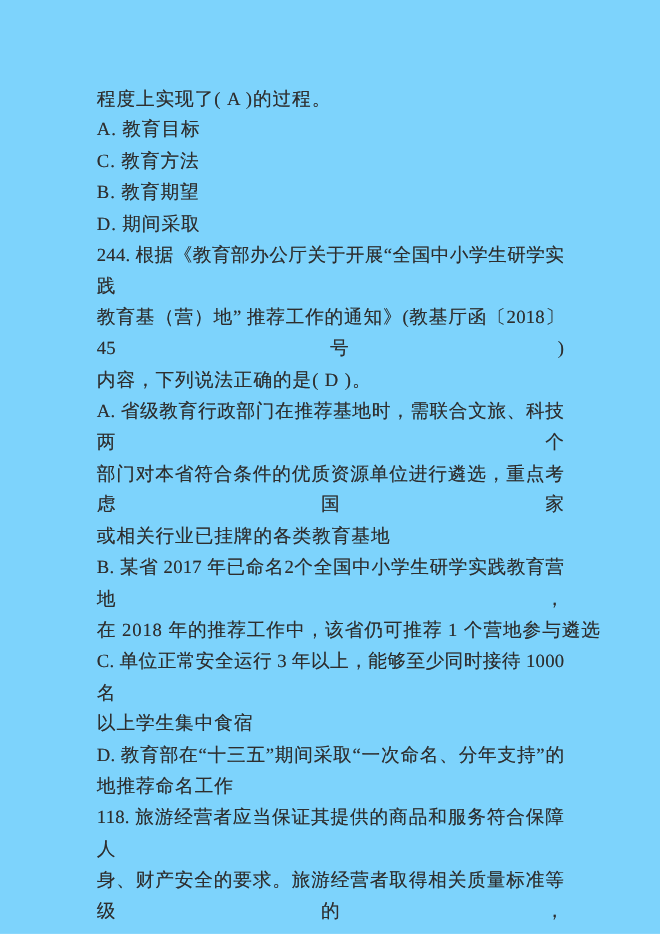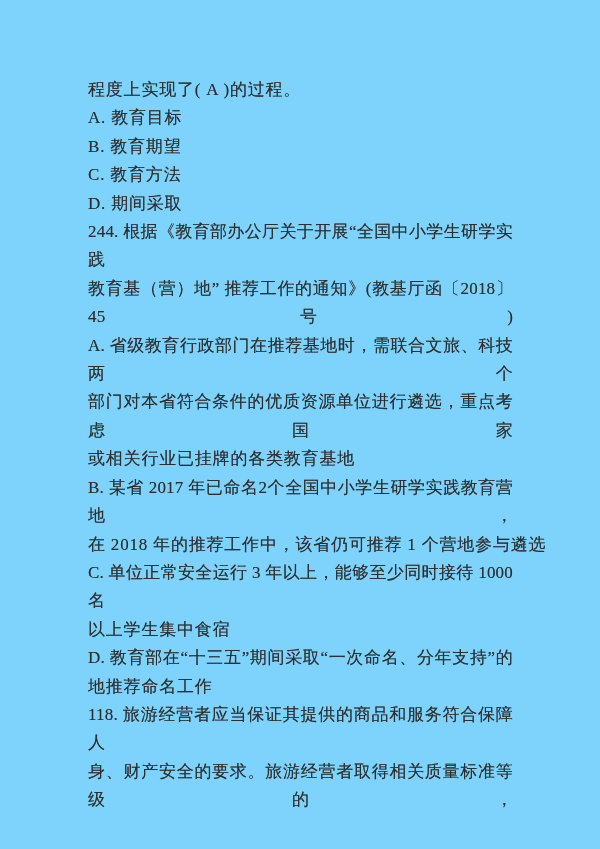--- a/index.html
+++ b/index.html
@@ -41,25 +41,26 @@
     letter-spacing: 0.2px;
   }
 </style>
 </head>
 <body>
 
 <div class="page">
   <div class="text-block">
     <div class="ln">程度上实现了( A )的过程。</div>
     <div class="ln">A. 教育目标</div>
+    <div class="ln">C. 教育方法</div>
     <div class="ln">B. 教育期望</div>
-    <div class="ln">C. 教育方法</div>
     <div class="ln">D. 期间采取</div>
     <div class="ln jf">244. 根据《教育部办公厅关于开展“全国中小学生研学实践</div>
     <div class="ln jf">教育基（营）地” 推荐工作的通知》(教基厅函〔2018〕45 号)</div>
+    <div class="ln">内容，下列说法正确的是( D )。</div>
     <div class="ln jf">A. 省级教育行政部门在推荐基地时，需联合文旅、科技两个</div>
     <div class="ln jf">部门对本省符合条件的优质资源单位进行遴选，重点考虑国家</div>
     <div class="ln">或相关行业已挂牌的各类教育基地</div>
     <div class="ln jf">B. 某省 2017 年已命名2个全国中小学生研学实践教育营地，</div>
     <div class="ln">在 2018 年的推荐工作中，该省仍可推荐 1 个营地参与遴选</div>
     <div class="ln jf">C. 单位正常安全运行 3 年以上，能够至少同时接待 1000 名</div>
     <div class="ln">以上学生集中食宿</div>
     <div class="ln jf">D. 教育部在“十三五”期间采取“一次命名、分年支持”的</div>
     <div class="ln">地推荐命名工作</div>
     <div class="ln jf">118. 旅游经营者应当保证其提供的商品和服务符合保障人</div>

